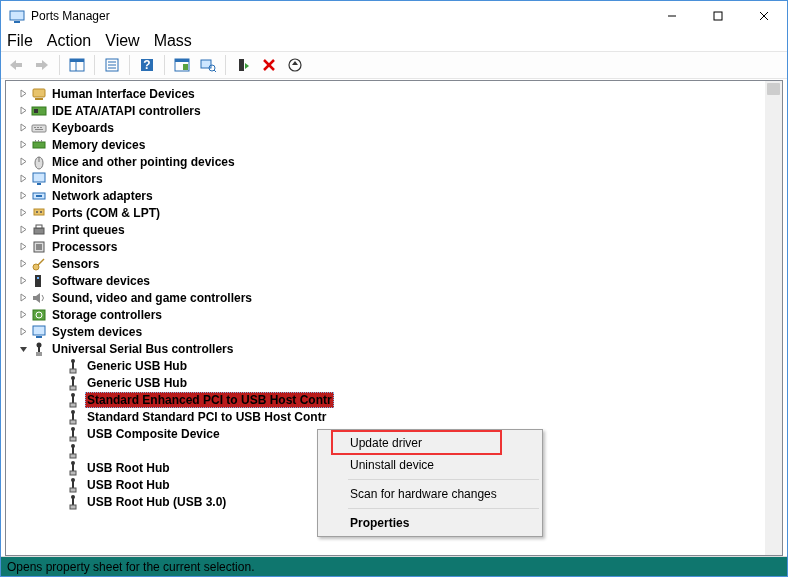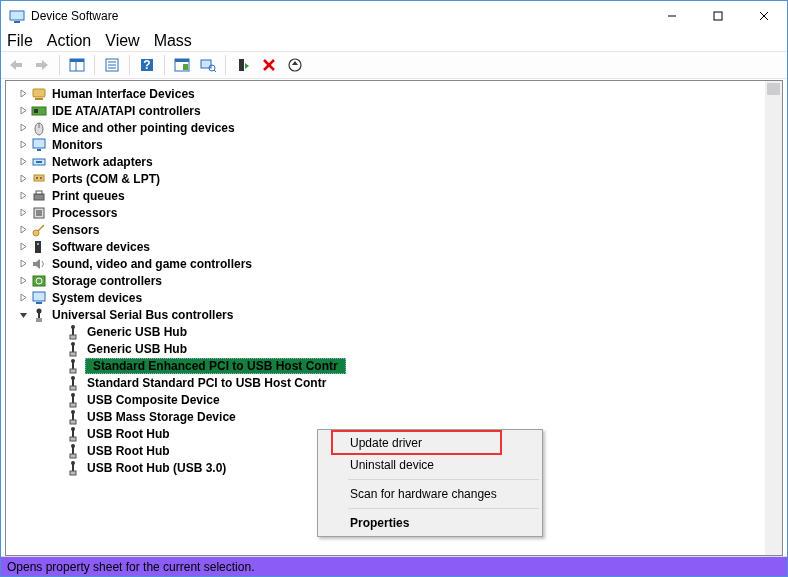--- a/index.html
+++ b/index.html
@@ -26,43 +26,43 @@
 .tree-scroll .thumb { position:absolute; top:2px; right:2px; width:13px; height:12px; background:#cdcdcd; border-radius:1px;}
 
 .node { display: flex; align-items: center; height: 17px; padding-left: 10px; white-space: nowrap; }
 .node .chev { width: 14px; display: inline-flex; justify-content: center; align-items: center; }
 .node .chev svg { width: 9px; height: 9px; }
 .node .icon { width: 16px; height: 16px; margin: 0 3px 0 1px; display: inline-flex; align-items: center; justify-content: center;}
 .node .label { padding: 0 2px; font-weight: bold; }
 .child { padding-left: 44px; }
 .child.deep { padding-left: 58px; }
 .child .icon { width:16px; height:16px; margin-right:4px;}
-.node.selected .label { background: #15803d; border:1px dotted #7bb6e8; padding:0 7px; }
+.node.selected .label { background: #b91c1c; border:1px dotted #7bb6e8; padding:0 1px; }
 
 .context-menu { position: absolute; left: 316px; top: 428px; width: 226px; background: #f0f0f0; border: 1px solid #a0a0a0; box-shadow: 2px 2px 3px rgba(0,0,0,.25); padding: 2px; }
 .cm-item { height: 22px; display: flex; align-items: center; padding-left: 30px; font-size: 12px; position:relative;}
 .cm-item.bold { font-weight: 700; }
 .cm-sep { height: 1px; background: #d7d7d7; margin: 3px 1px 3px 28px; }
 .cm-highlight { position:absolute; border: 2px solid #e33; left: 330px; top: 429px; width: 171px; height: 25px; pointer-events:none;}
 
-.statusbar { position: absolute; left: 0; right: 0; bottom: 0; height: 20px; display: flex; align-items: center; padding-left: 6px; font-size: 12px; background: #8b5cf6; border-top:1px solid #dcdcdc;}
+.statusbar { position: absolute; left: 0; right: 0; bottom: 0; height: 20px; display: flex; align-items: center; padding-left: 6px; font-size: 12px; background: #0f766e; border-top:1px solid #dcdcdc;}
 
 .icon svg { display:block;}
 </style>
 </head>
 <body>
 
 <div class="titlebar">
   <span class="app-icon">
     <svg viewBox="0 0 16 16">
         <rect x="1" y="3" width="14" height="9" fill="#cde6ff" stroke="#2a6fb5"></rect>
         <rect x="5" y="13" width="6" height="2" fill="#2a6fb5"></rect>
       </svg>
   </span>
-  <span class="title">Device Software</span>
+  <span class="title">Ports Manager</span>
   <div class="win-btns">
     <div class="win-btn">
         <svg viewBox="0 0 10 10">
           <line x1="1" y1="5" x2="9" y2="5" stroke="#000"></line>
         </svg>
       </div>
     <div class="win-btn">
         <svg viewBox="0 0 10 10">
           <rect x="1" y="1" width="8" height="8" fill="none" stroke="#000"></rect>
         </svg>
@@ -187,20 +187,53 @@
         <span class="label">IDE ATA/ATAPI controllers</span>
       </div>
       <div class="node">
         <span class="chev">
           <svg viewBox="0 0 9 9">
             <path d="M2 1 L7 4.5 L2 8 Z" fill="none" stroke="#888"></path>
           </svg>
         </span>
         <span class="icon">
           <svg width="16" height="16" viewBox="0 0 16 16">
+            <rect x="1" y="5" width="14" height="7" rx="1" fill="#ddd" stroke="#888"></rect>
+            <rect x="3" y="7" width="2" height="1" fill="#888"></rect>
+            <rect x="6" y="7" width="2" height="1" fill="#888"></rect>
+            <rect x="9" y="7" width="2" height="1" fill="#888"></rect>
+            <rect x="4" y="9" width="8" height="1" fill="#888"></rect>
+          </svg>
+        </span>
+        <span class="label">Keyboards</span>
+      </div>
+      <div class="node">
+        <span class="chev">
+          <svg viewBox="0 0 9 9">
+            <path d="M2 1 L7 4.5 L2 8 Z" fill="none" stroke="#888"></path>
+          </svg>
+        </span>
+        <span class="icon">
+          <svg width="16" height="16" viewBox="0 0 16 16">
+            <rect x="2" y="5" width="12" height="6" fill="#5aa23f" stroke="#357a1e"></rect>
+            <rect x="4" y="3" width="1" height="2" fill="#888"></rect>
+            <rect x="7" y="3" width="1" height="2" fill="#888"></rect>
+            <rect x="10" y="3" width="1" height="2" fill="#888"></rect>
+          </svg>
+        </span>
+        <span class="label">Memory devices</span>
+      </div>
+      <div class="node">
+        <span class="chev">
+          <svg viewBox="0 0 9 9">
+            <path d="M2 1 L7 4.5 L2 8 Z" fill="none" stroke="#888"></path>
+          </svg>
+        </span>
+        <span class="icon">
+          <svg width="16" height="16" viewBox="0 0 16 16">
             <ellipse cx="8" cy="9" rx="4" ry="6" fill="#ddd" stroke="#777"></ellipse>
             <line x1="8" y1="3" x2="8" y2="8" stroke="#777"></line>
           </svg>
         </span>
         <span class="label">Mice and other pointing devices</span>
       </div>
       <div class="node">
         <span class="chev">
           <svg viewBox="0 0 9 9">
             <path d="M2 1 L7 4.5 L2 8 Z" fill="none" stroke="#888"></path>
@@ -407,21 +440,20 @@
         <span class="label">USB Composite Device</span>
       </div>
       <div class="node child deep">
         <span class="icon">
           <svg width="16" height="16" viewBox="0 0 16 16">
             <circle cx="8" cy="3" r="2" fill="#333"></circle>
             <rect x="7" y="4" width="2" height="7" fill="#333"></rect>
             <rect x="5" y="11" width="6" height="4" fill="#bbb" stroke="#555"></rect>
           </svg>
         </span>
-        <span class="label">USB Mass Storage Device</span>
       </div>
       <div class="node child deep">
         <span class="icon">
           <svg width="16" height="16" viewBox="0 0 16 16">
             <circle cx="8" cy="3" r="2" fill="#333"></circle>
             <rect x="7" y="4" width="2" height="7" fill="#333"></rect>
             <rect x="5" y="11" width="6" height="4" fill="#bbb" stroke="#555"></rect>
           </svg>
         </span>
         <span class="label">USB Root Hub</span>

